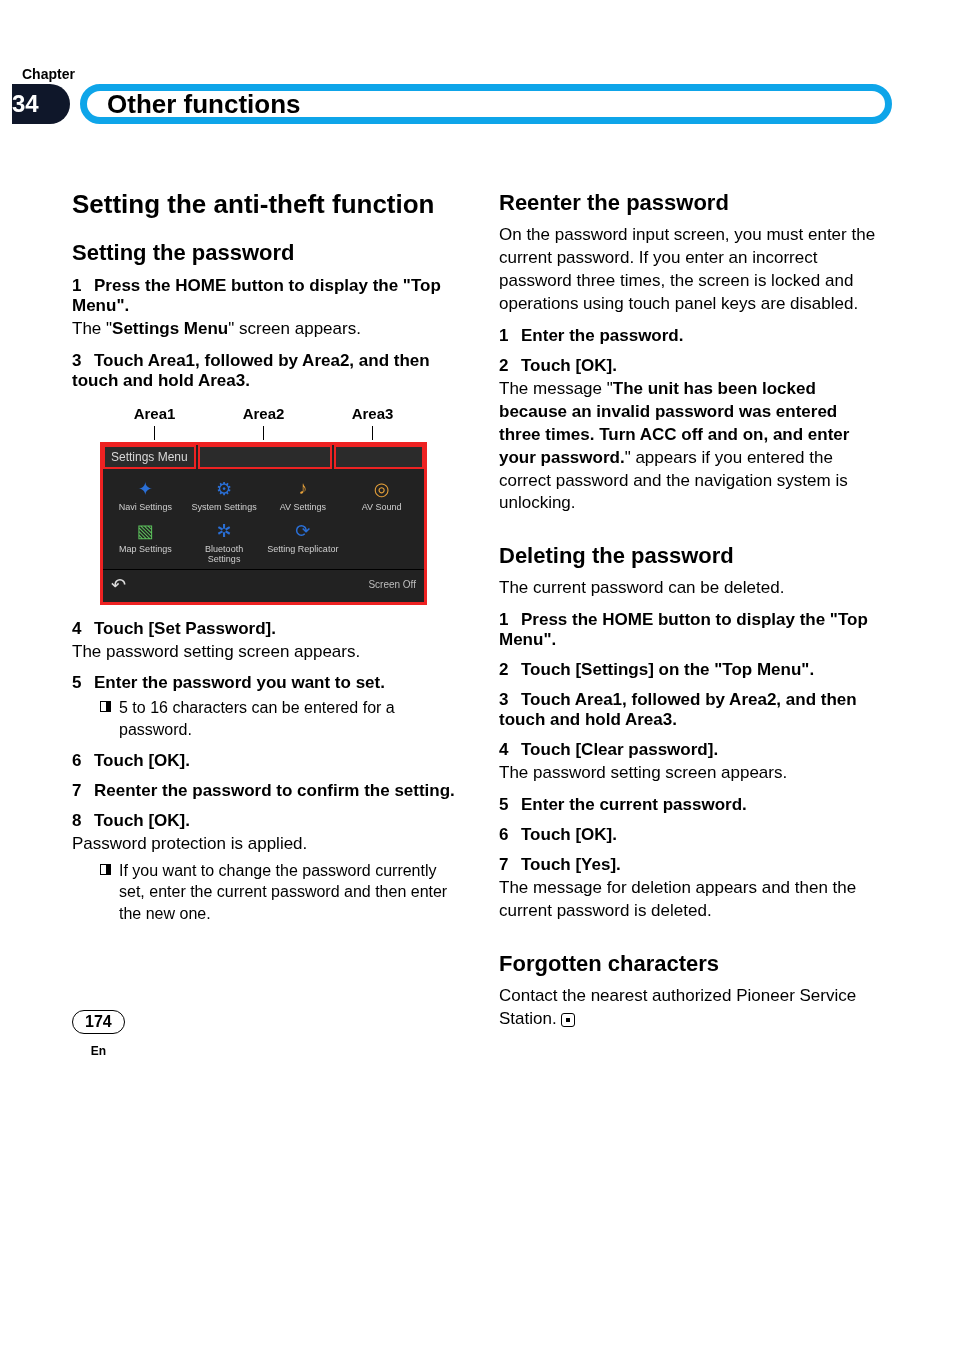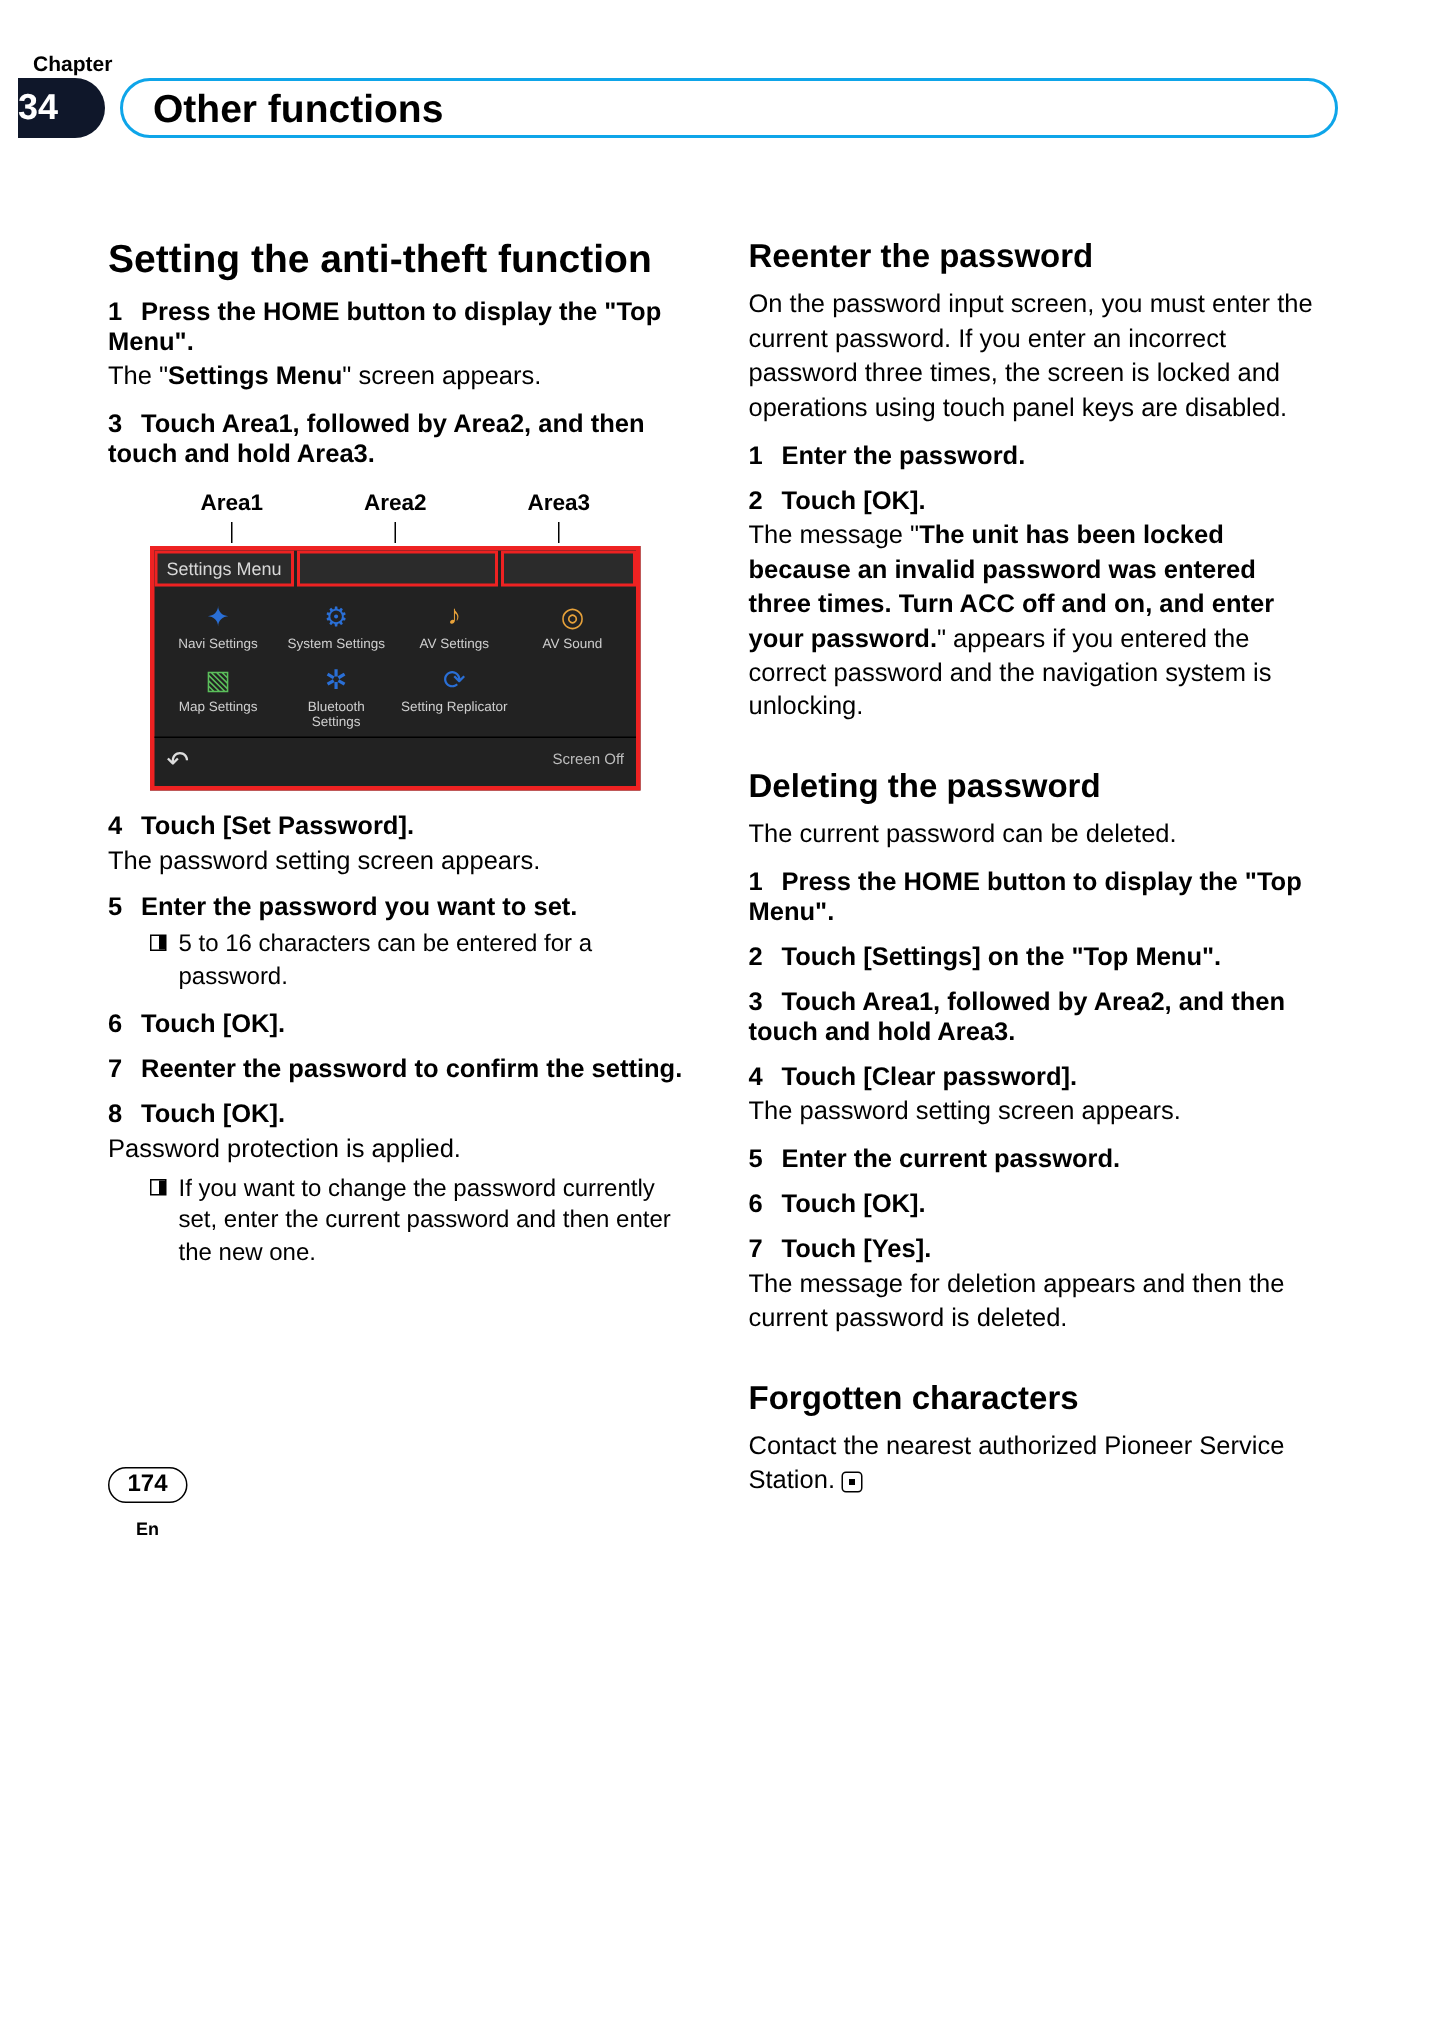--- a/index.html
+++ b/index.html
@@ -1,22 +1,22 @@
 <!DOCTYPE html>
 <html><head>
 <meta charset="utf-8">
 <style>
   * { box-sizing: border-box; margin: 0; padding: 0; }
   html, body { width: 954px; height: 1352px; background: #fff; font-family: Arial, Helvetica, sans-serif; color: #000; }
-  .page { position: relative; width: 954px; height: 1066px; padding: 34px 72px 60px 72px; }
+  .page { position: relative; width: 954px; height: 1066px; padding: 34px 72px 60px 72px; margin-top: 32px; }
   .chapter-label { font-size: 14px; font-weight: bold; margin-left: -50px; margin-bottom: 2px; }
   .header-row { position: relative; height: 52px; margin-left: -60px; margin-right: -10px; }
   .chapter-pill { position: absolute; left: 0; top: 0; width: 58px; height: 40px; background: #0f172a; border-radius: 0 20px 20px 0; display: flex; align-items: center; }
   .chapter-pill span { color: #fff; font-weight: bold; font-size: 24px; }
-  .chapter-title-bar { position: absolute; left: 68px; right: 0; top: 0; height: 40px; border: 2px solid #0ea5e9; border-radius: 20px; display: flex; align-items: center; padding-left: 20px; }
+  .chapter-title-bar { position: absolute; left: 68px; right: 0; top: 0; height: 40px; border: 7px solid #0ea5e9; border-radius: 20px; display: flex; align-items: center; padding-left: 20px; }
   .chapter-title-bar span { font-size: 26px; font-weight: 900; color: #000; }
   .columns { display: flex; gap: 44px; margin-top: 54px; }
   .col { flex: 1; }
   h1.section { font-size: 26px; font-weight: 900; margin-bottom: 10px; line-height: 1.15; }
   h2.sub { font-size: 22px; font-weight: 900; margin-top: 20px; margin-bottom: 8px; }
   p.body { font-size: 17px; line-height: 1.35; margin-bottom: 10px; font-weight: 300; }
   .step { font-size: 17px; font-weight: bold; margin-top: 10px; }
   .step-num { display: inline-block; width: 22px; }
   .aftertext { font-size: 17px; font-weight: 300; margin-top: 2px; line-height: 1.35; }
   .aftertext b { font-weight: bold; }
@@ -59,20 +59,21 @@
     <div class="chapter-title-bar">
       <span>Other functions</span>
     </div>
   </div>
 
   <div class="columns">
 
     <div class="col">
       <h1 class="section">Setting the anti-theft function</h1>
 
+      <h2 class="sub">Setting the password</h2>
 
       <p class="step"><span class="step-num">1</span><span>Press the HOME button to display the "Top Menu".</span></p>
 
       <p class="aftertext"><span>The "</span><b>Settings Menu</b><span>" screen appears.</span></p>
 
       <p class="step"><span class="step-num">3</span><span>Touch Area1, followed by Area2, and then touch and hold Area3.</span></p>
 
       <div class="area-labels">
         <span>Area1</span>
         <span>Area2</span>

